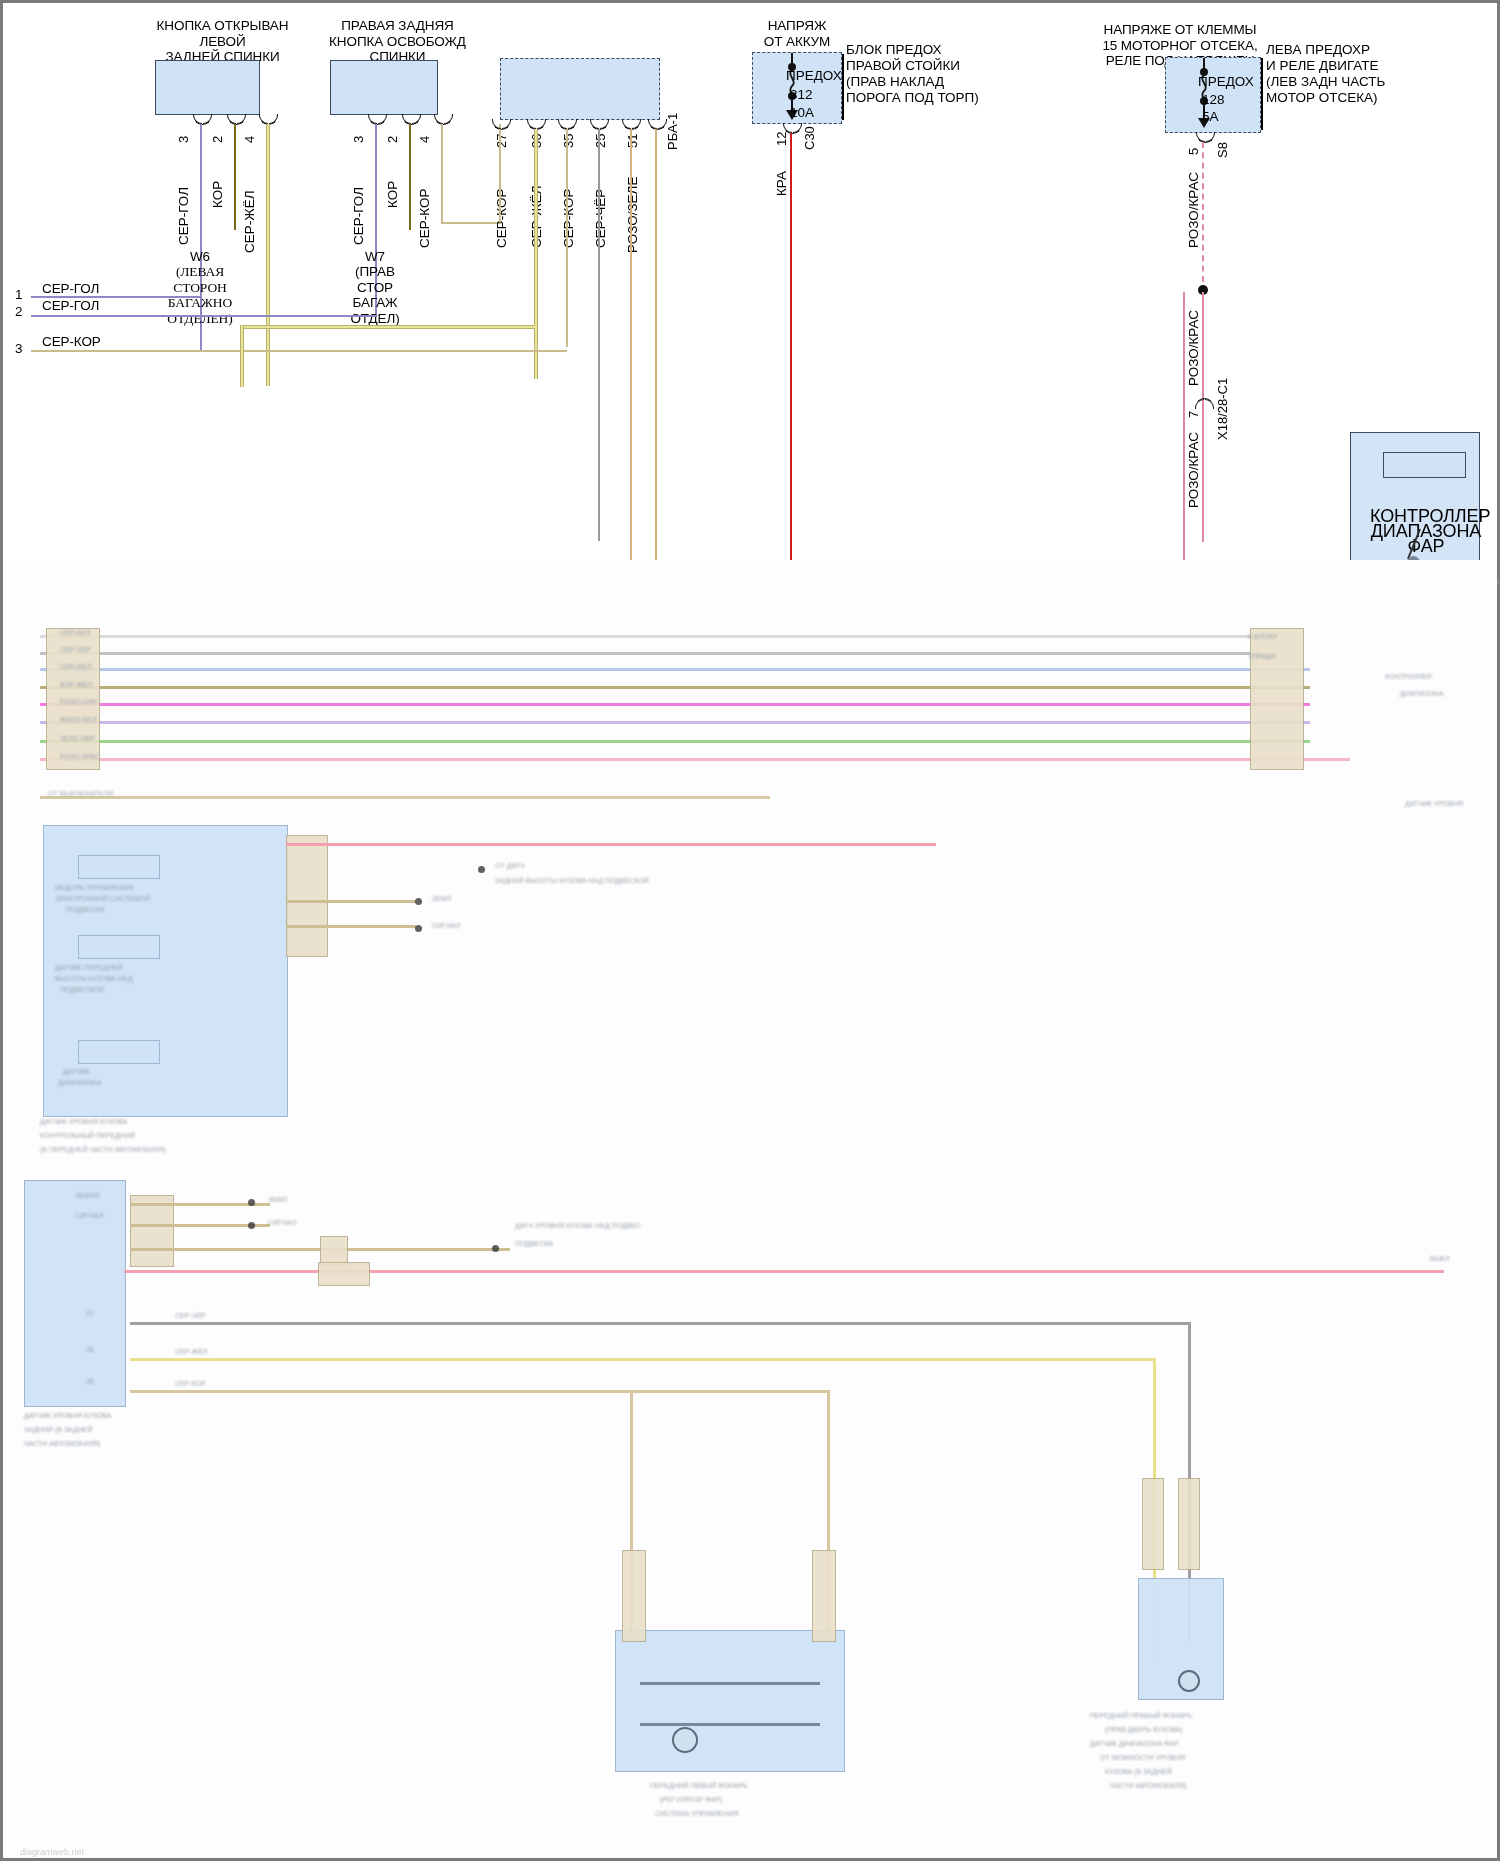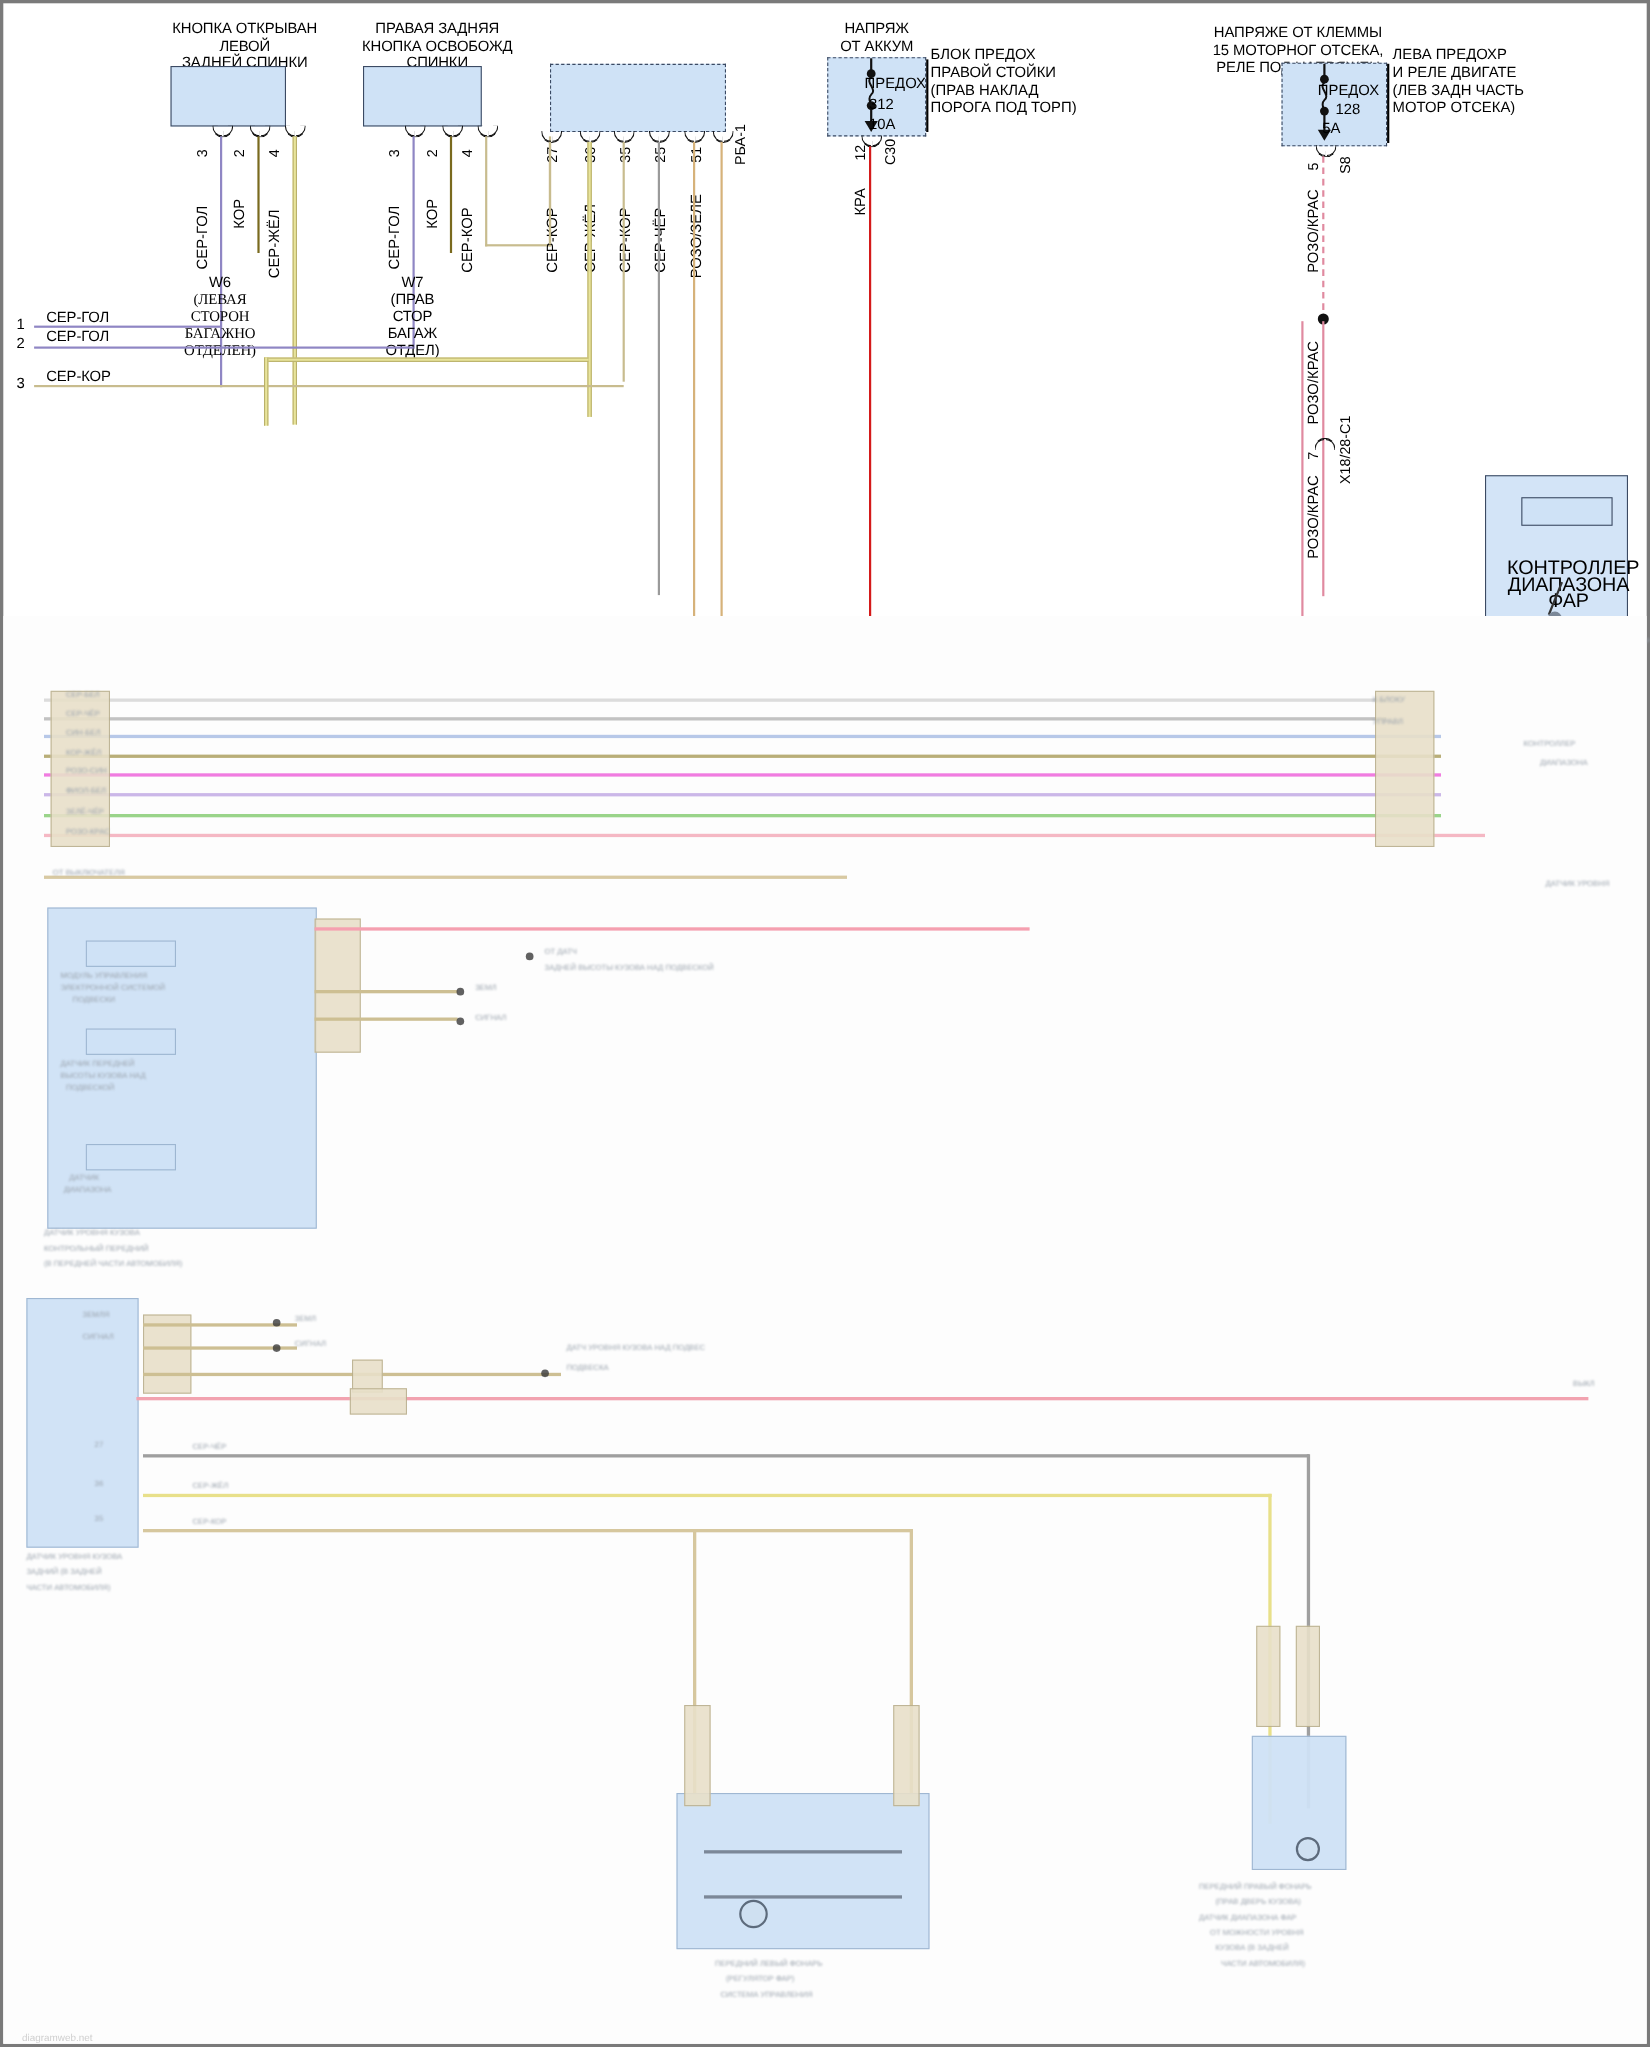--- a/index.html
+++ b/index.html
@@ -209,21 +209,21 @@
     <svg width="12" height="26" viewBox="0 0 12 26">
         <path d="M6 0 C 0 5, 12 11, 6 16 C 2 20, 6 23, 6 26" fill="none" stroke="#111" stroke-width="1.8"></path>
       </svg>
   </div>
   <div class="fdot" style="left:1200px;top:97px;"></div>
   <div class="wire v" style="left:1203px;top:58px;height:12px;background:#111;width:1.8px;"></div>
   <div class="wire v" style="left:1203px;top:103px;height:16px;background:#111;width:1.8px;"></div>
   <div class="farrow" style="left:1198px;top:118px;"></div>
 
   <div class="fusetxt" style="left:1198px;top:74px;">ПРЕДОХ</div>
-  <div class="fusetxt" style="left:1202px;top:92px;margin-left:12px;">128</div>
+  <div class="fusetxt" style="left:1202px;top:92px;">128</div>
   <div class="fusetxt" style="left:1202px;top:109px;">5A</div>
 
   <div class="sidebar-mark" style="left:1261px;top:58px;height:72px;"></div>
   <div class="sidetxt" style="left:1266px;top:42px;">ЛЕВА ПРЕДОХР
 И РЕЛЕ ДВИГАТЕ
 (ЛЕВ ЗАДН ЧАСТЬ
 МОТОР ОТСЕКА)</div>
 
   <div class="pinarc" style="left:1196px;top:133px;"></div>
   <div class="vnum" style="left:1186px;top:155px;">5</div>

